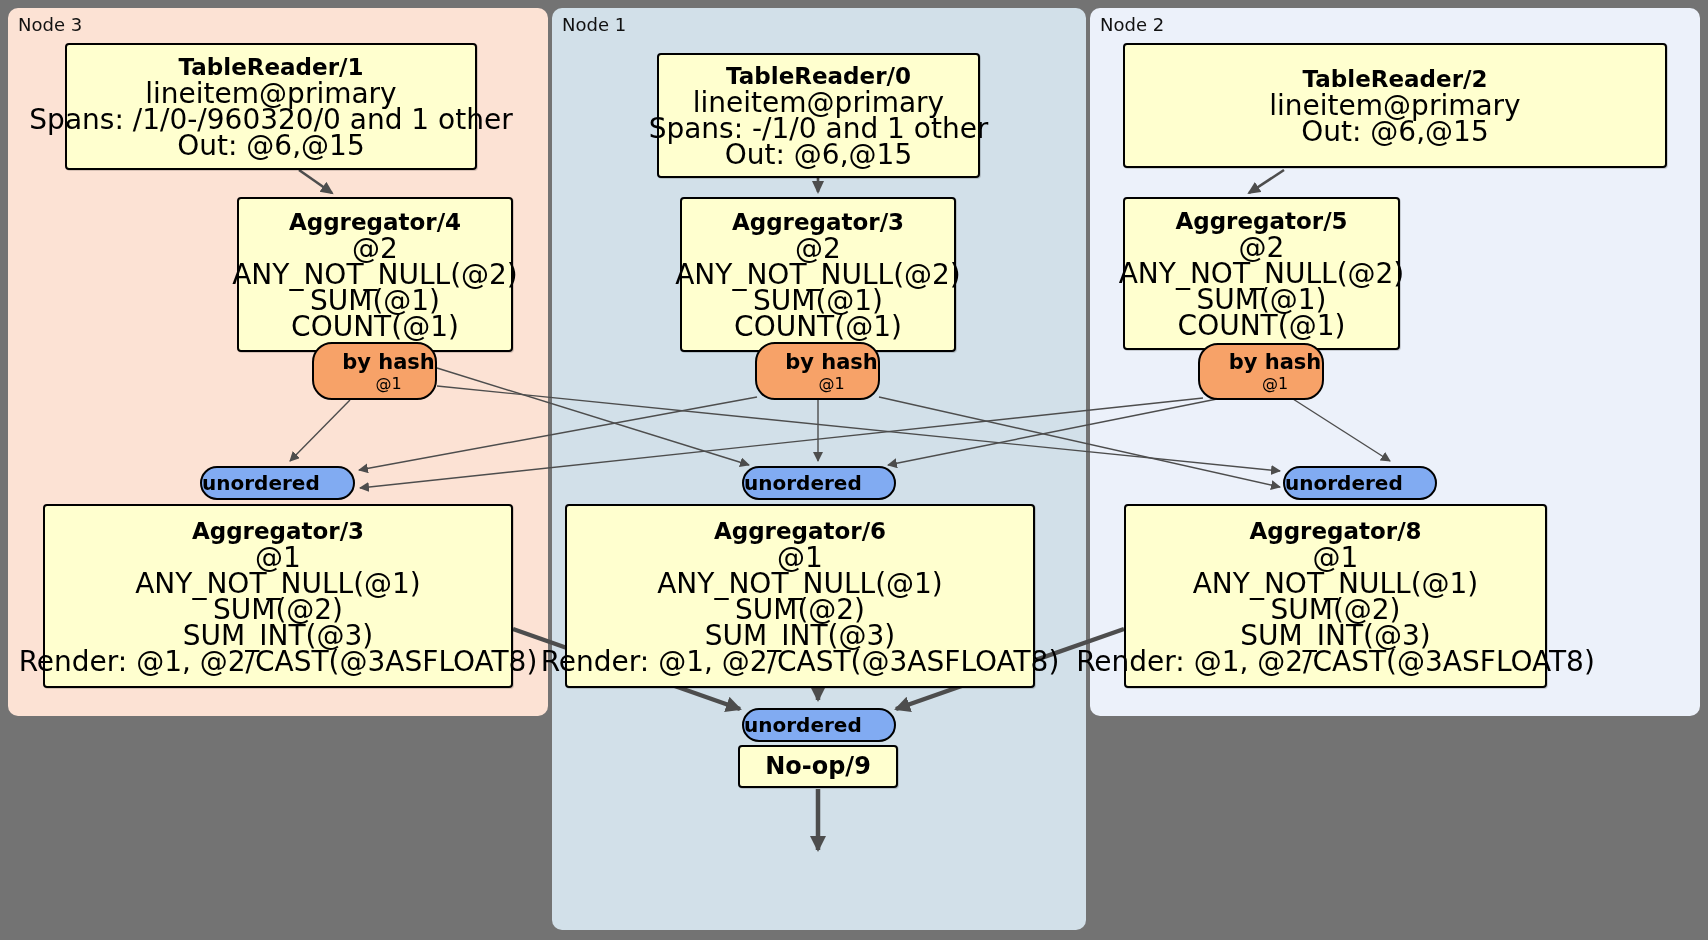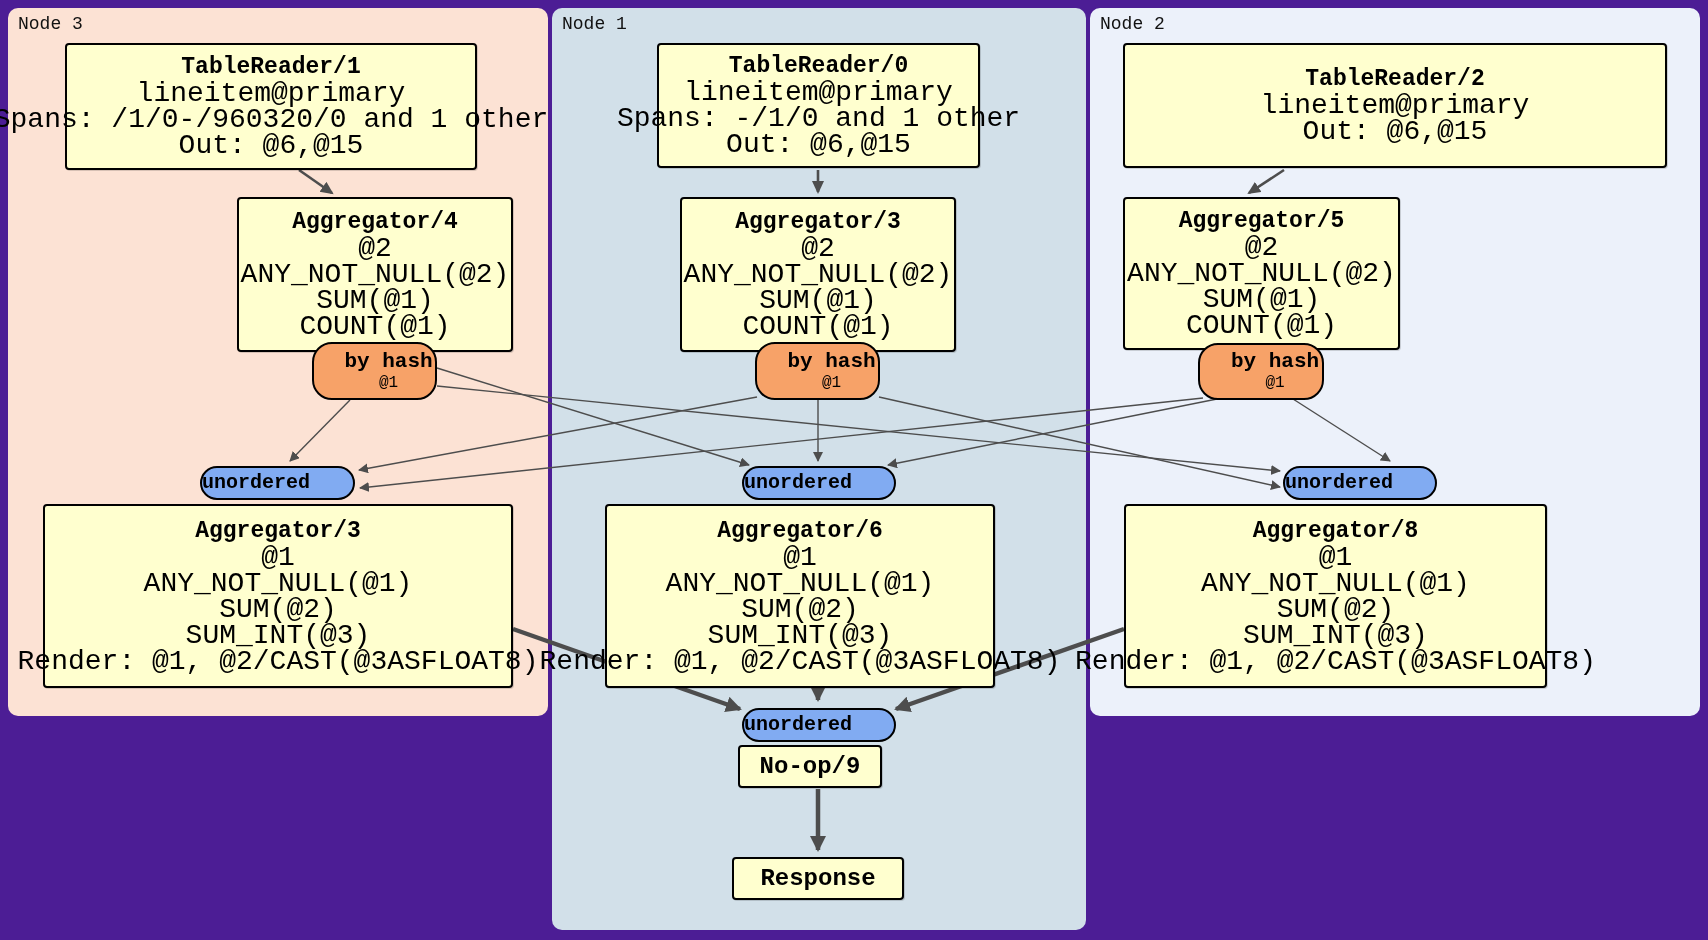--- a/index.html
+++ b/index.html
@@ -3,21 +3,21 @@
 <meta charset="utf-8">
 <style>
   :root{
     --node3-bg:#fce2d4; --node1-bg:#d2e0e9; --node2-bg:#ecf1fa;
     --processor-bg:#ffffcf; --router-bg:#f7a268; --sync-bg:#81abf2;
     --edge:#4d4d4d; --border:#000000;
   }
   *{box-sizing:border-box;}
   html,body{margin:0;padding:0;background:#ffffff;}
   body{font-family:"DejaVu Sans","Liberation Sans",sans-serif;color:#000;}
-  .canvas{position:relative;width:1708px;height:940px;overflow:hidden;background:#4c1d95;font-family:Liberation Mono, monospace;}
+  .canvas{position:relative;width:1708px;height:940px;overflow:hidden;background:#737373;}
 
   .region{position:absolute;border-radius:10px;}
   .region-label{position:absolute;top:6px;left:10px;font-size:18px;color:#111;white-space:nowrap;}
 
   .edges{position:absolute;left:0;top:0;z-index:2;}
   .edges line{stroke:var(--edge);}
   .edges .thin{stroke-width:1.4px;}
   .edges .mid{stroke-width:2.6px;}
   .edges .thick{stroke-width:4.5px;}
 
@@ -86,21 +86,21 @@
 
     <line class="thick" x1="818" y1="789" x2="818" y2="850" marker-end="url(#ah-l)"></line>
   </svg>
 
   <div class="proc" style="left:65px;top:43px;width:412px;height:127px;">
     <div class="proc-title">TableReader/1</div>
     <div class="proc-line">lineitem@primary</div>
     <div class="proc-line">Spans: /1/0-/960320/0 and 1 other</div>
     <div class="proc-line">Out: @6,@15</div>
   </div>
-  <div class="proc" style="left:657px;top:43px;width:323px;height:125px;">
+  <div class="proc" style="left:657px;top:53px;width:323px;height:125px;">
     <div class="proc-title">TableReader/0</div>
     <div class="proc-line">lineitem@primary</div>
     <div class="proc-line">Spans: -/1/0 and 1 other</div>
     <div class="proc-line">Out: @6,@15</div>
   </div>
   <div class="proc" style="left:1123px;top:43px;width:544px;height:125px;">
     <div class="proc-title">TableReader/2</div>
     <div class="proc-line">lineitem@primary</div>
     <div class="proc-line">Out: @6,@15</div>
   </div>
@@ -151,40 +151,37 @@
   </div>
 
   <div class="proc" style="left:43px;top:504px;width:470px;height:184px;">
     <div class="proc-title">Aggregator/3</div>
     <div class="proc-line">@1</div>
     <div class="proc-line">ANY_NOT_NULL(@1)</div>
     <div class="proc-line">SUM(@2)</div>
     <div class="proc-line">SUM_INT(@3)</div>
     <div class="proc-line">Render: @1, @2/CAST(@3ASFLOAT8)</div>
   </div>
-  <div class="proc" style="left:605px;top:504px;width:390px;height:184px;">
+  <div class="proc" style="left:565px;top:504px;width:470px;height:184px;">
     <div class="proc-title">Aggregator/6</div>
     <div class="proc-line">@1</div>
     <div class="proc-line">ANY_NOT_NULL(@1)</div>
     <div class="proc-line">SUM(@2)</div>
     <div class="proc-line">SUM_INT(@3)</div>
     <div class="proc-line">Render: @1, @2/CAST(@3ASFLOAT8)</div>
   </div>
   <div class="proc" style="left:1124px;top:504px;width:423px;height:184px;">
     <div class="proc-title">Aggregator/8</div>
     <div class="proc-line">@1</div>
     <div class="proc-line">ANY_NOT_NULL(@1)</div>
     <div class="proc-line">SUM(@2)</div>
     <div class="proc-line">SUM_INT(@3)</div>
     <div class="proc-line">Render: @1, @2/CAST(@3ASFLOAT8)</div>
   </div>
 
   <div class="sync" style="left:742px;top:708px;width:154px;height:34px;">
     <span class="sync-label">unordered</span>
   </div>
-  <div class="proc terminal" style="left:738px;top:745px;width:144px;height:43px;">
+  <div class="proc terminal" style="left:738px;top:745px;width:160px;height:43px;">
     <div class="proc-title">No-op/9</div>
-  </div>
-  <div class="proc terminal" style="left:732px;top:857px;width:172px;height:43px;">
-    <div class="proc-title">Response</div>
   </div>
 
 </div>
 
 </body></html>

